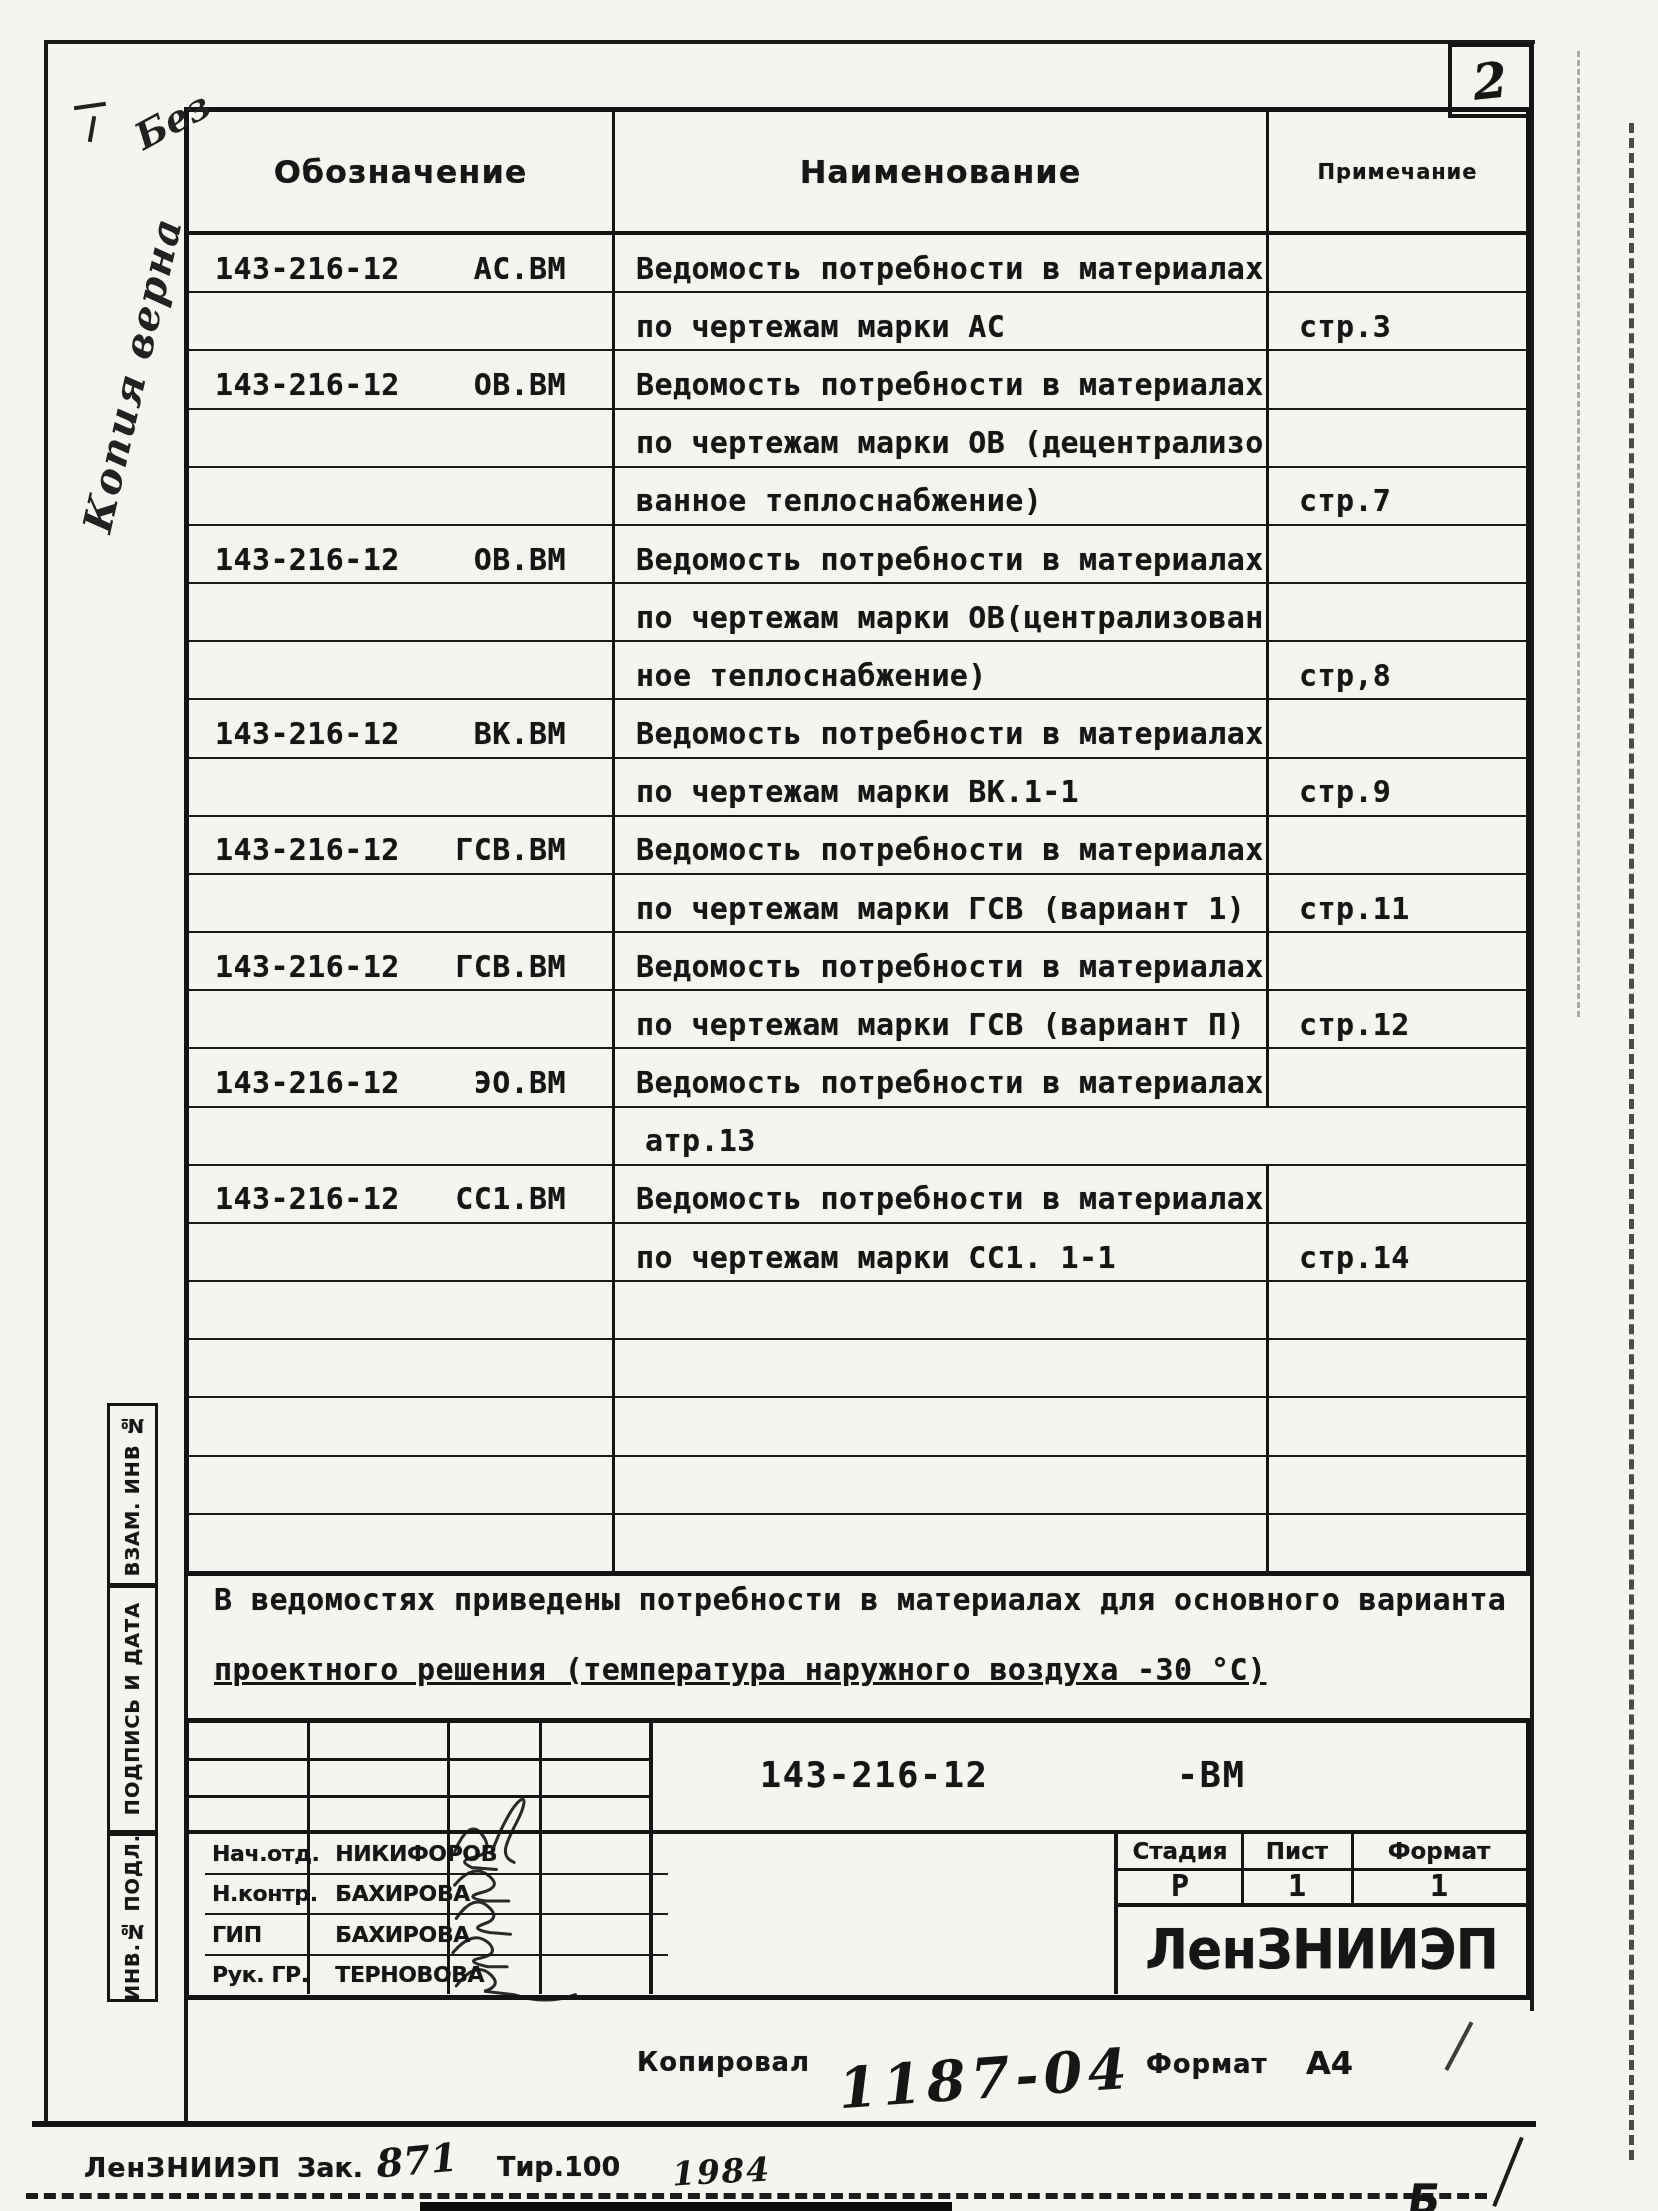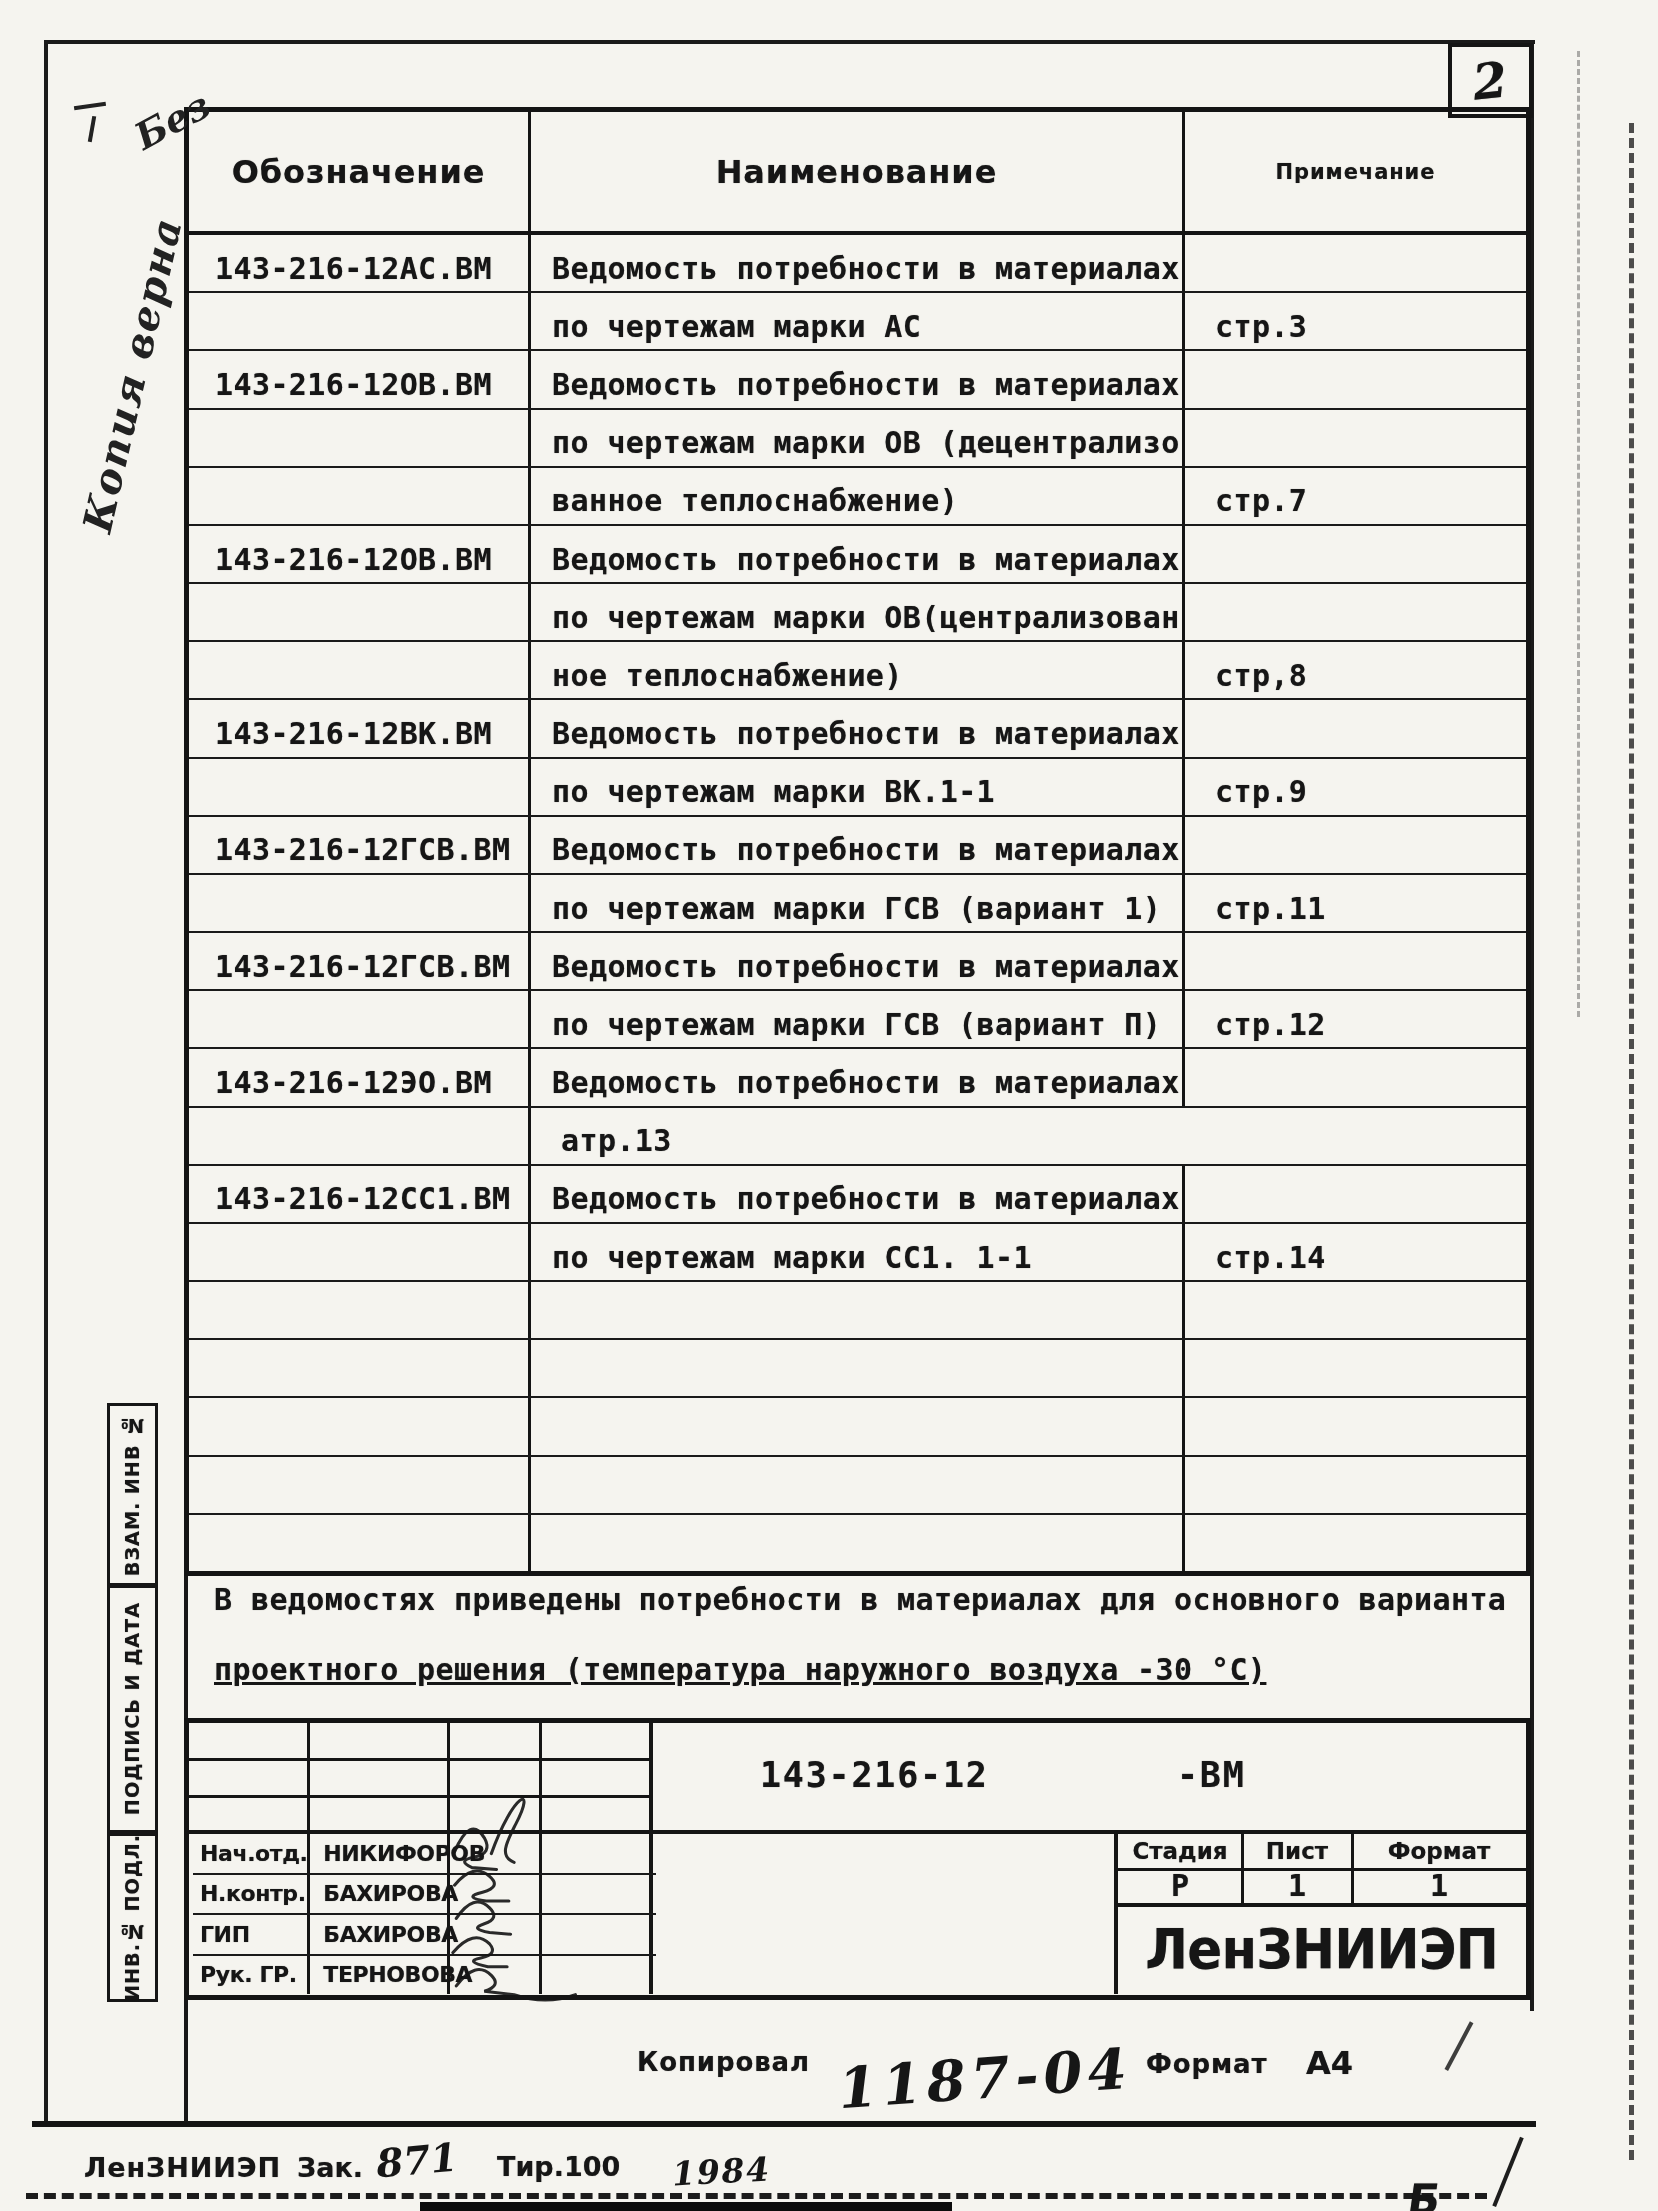--- a/index.html
+++ b/index.html
@@ -23,21 +23,21 @@
   
   .ctable{left:184px;top:107px;width:1347px;height:1469px;border:5.3px solid #141414;
           box-sizing:border-box;display:flex;flex-direction:column;}
   .thead{height:119px;display:flex;border-bottom:4.4px solid #141414;flex:none;}
   .trows{flex:1;display:flex;flex-direction:column;}
   .trow{flex:1;display:flex;border-bottom:2.6px solid #1a1a1a;}
   .trow:last-child{border-bottom:none;}
   .cell{box-sizing:border-box;display:flex;align-items:flex-end;
         font:700 30px/1.05 "DejaVu Sans Mono",monospace;letter-spacing:0.4px;
         text-shadow:0 0 0.9px rgba(10,10,10,.5);overflow:hidden;white-space:nowrap;}
-  .c1{width:342px;border-right:3.5px solid #141414;justify-content:space-between;
+  .c1{width:426px;border-right:3.5px solid #141414;justify-content:space-between;
       padding:0 46px 7px 26px;}
   .c2{width:654px;border-right:3.5px solid #141414;padding:0 3.5px 7px 21px;}
   .c3{flex:1;padding:0 3.5px 7px 30px;}
   .th{align-items:center;justify-content:center;padding:0;
       font:700 32px "DejaVu Sans",sans-serif;letter-spacing:0.9px;}
 
   
   .mbox{left:107px;width:51px;border:3.5px solid #161616;box-sizing:border-box;
         display:flex;align-items:center;justify-content:center;}
   .mbox span{writing-mode:vertical-rl;transform:rotate(180deg);
@@ -50,21 +50,21 @@
   
   .noteline{left:214px;font:700 30px "DejaVu Sans Mono",monospace;letter-spacing:0.4px;
             text-shadow:0 0 0.9px rgba(10,10,10,.5);white-space:nowrap;}
 
   
   .stamp{left:184px;top:1718px;width:1347px;height:282px;border:5.3px solid #141414;
          box-sizing:border-box;}
   .stamp .ln{position:absolute;background:#151515;}
   .doc-num{left:571px;top:32px;font:700 35px "DejaVu Sans Mono",monospace;letter-spacing:1.8px;}
   .doc-suf{left:988px;top:32px;font:700 35px "DejaVu Sans Mono",monospace;letter-spacing:1.8px;}
-  .people{left:4px;top:111px;width:463px;height:160px;display:flex;flex-direction:column;}
+  .people{left:16px;top:111px;width:463px;height:160px;display:flex;flex-direction:column;}
   .prow{flex:1;display:flex;border-bottom:2.6px solid #1a1a1a;}
   .prow:last-child{border-bottom:none;}
   .prole{width:118px;padding-left:7px;display:flex;align-items:center;
          font:700 22px "DejaVu Sans",sans-serif;letter-spacing:-0.4px;white-space:nowrap;}
   .pname{width:140px;padding-left:5.3px;display:flex;align-items:center;
          font:700 22px "DejaVu Sans",sans-serif;letter-spacing:-0.4px;white-space:nowrap;}
   .title-cell{left:463px;top:111px;width:462px;height:160px;display:flex;
               align-items:center;justify-content:center;
               font:700 33px "DejaVu Sans Mono",monospace;letter-spacing:2.6px;}
   .stagehdr{left:929px;top:111px;width:408px;height:33px;display:flex;}

